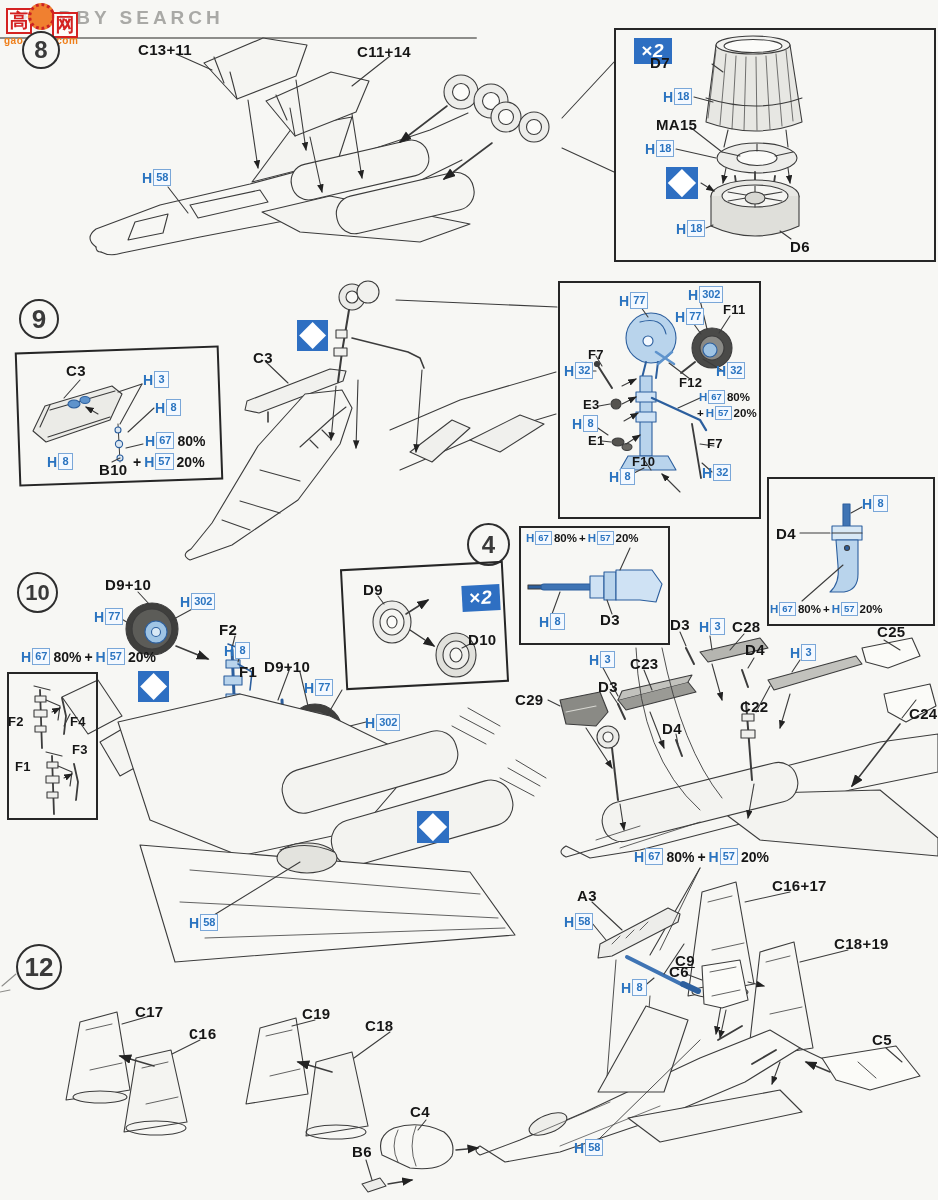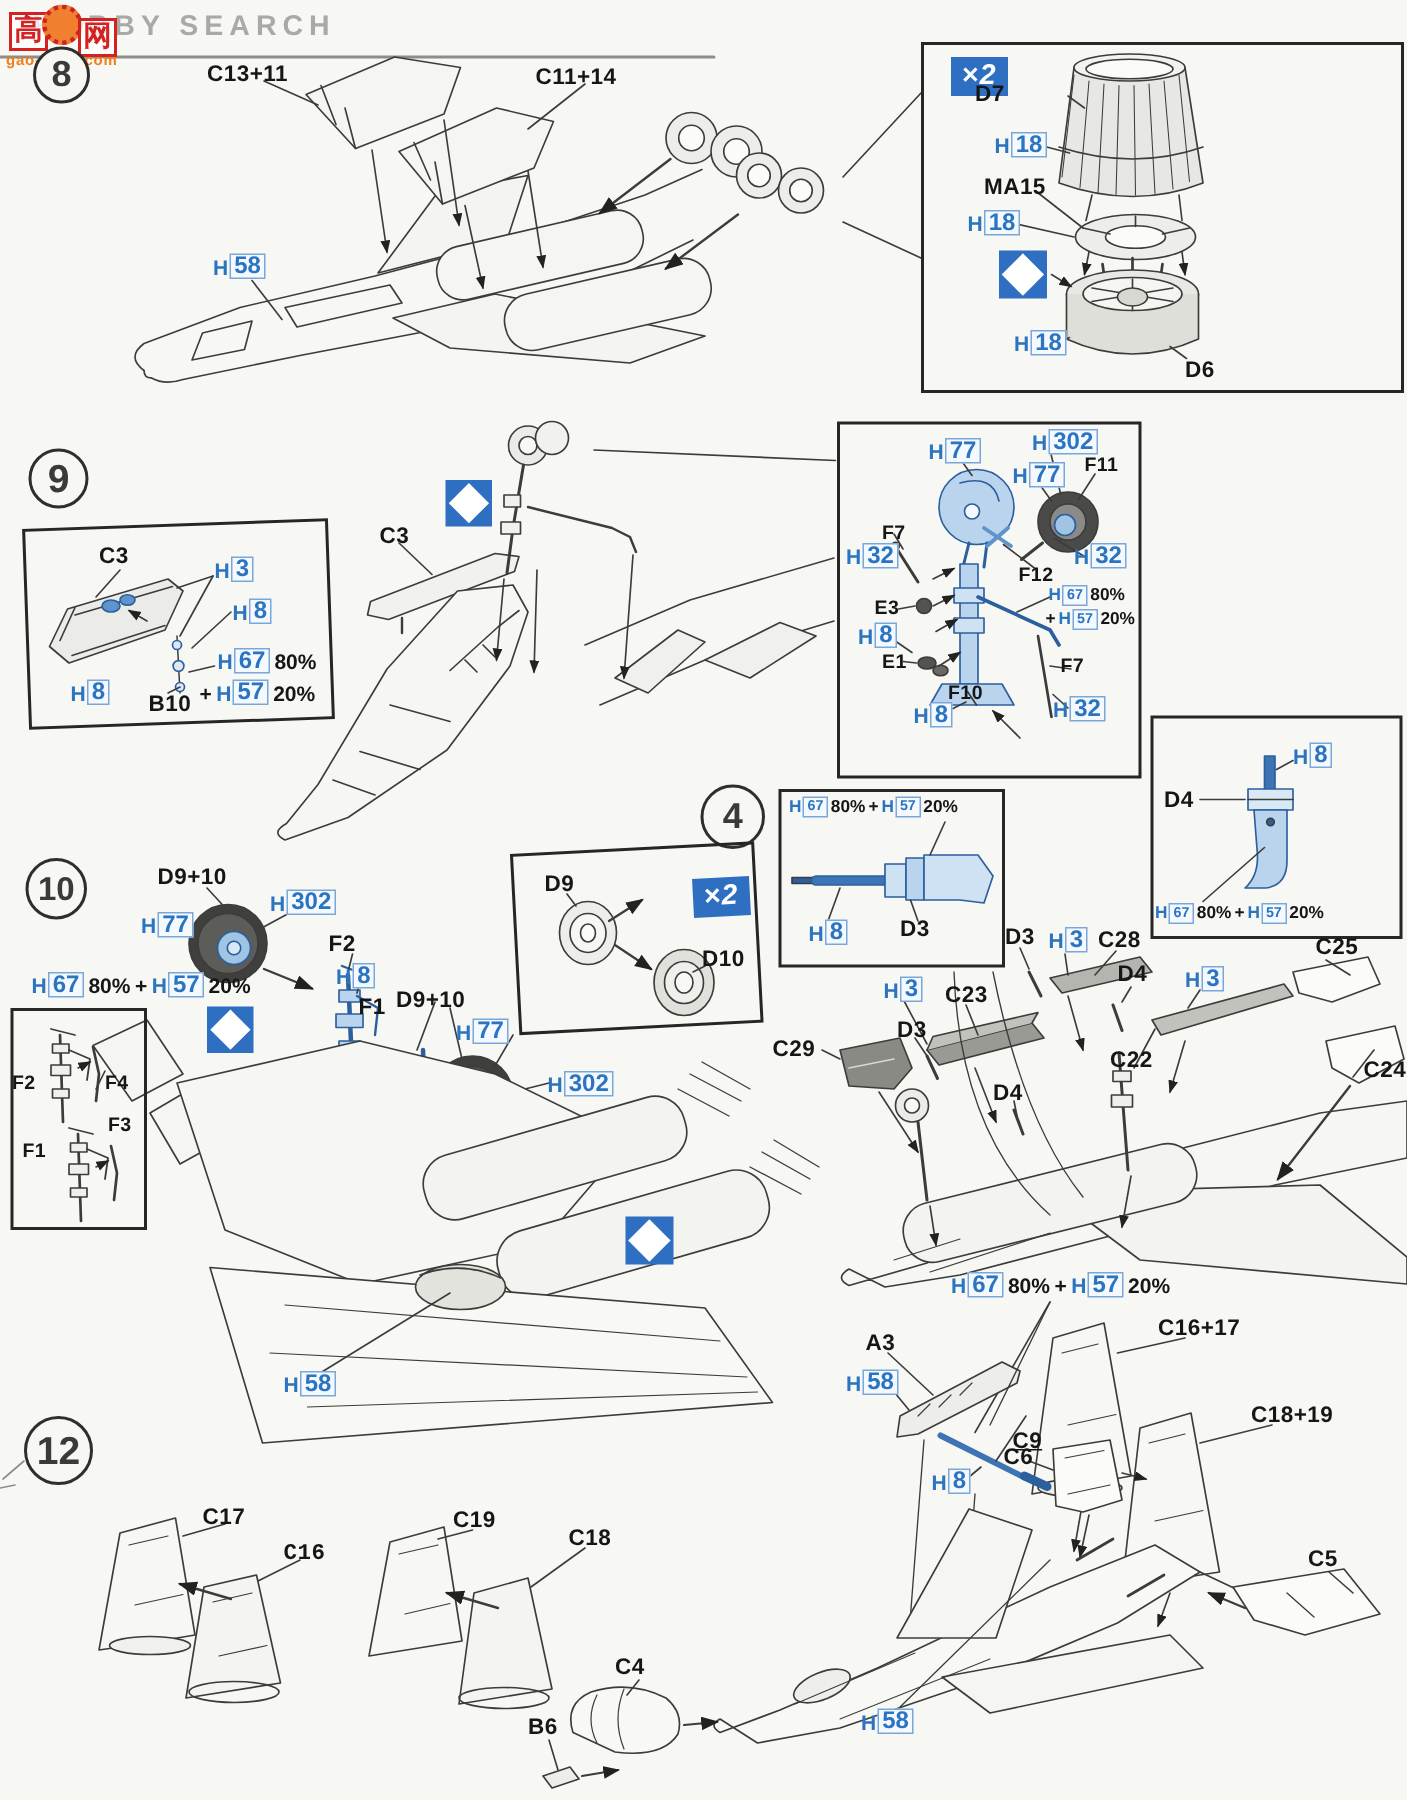--- a/index.html
+++ b/index.html
@@ -4,21 +4,21 @@
 <style>
   * { margin:0; padding:0; box-sizing:border-box; }
   body { background:#ffffff; font-family:"Liberation Sans", sans-serif; }
   .page { position:relative; width:938px; height:1200px; background:#f7f7f4; overflow:hidden; }
   .art { position:absolute; left:0; top:0; }
 
   .lbl { position:absolute; font-weight:700; font-size:15px; color:#161616; white-space:nowrap; letter-spacing:.3px; }
   .lbl.sm { font-size:13px; }
 
   .pc { position:absolute; display:inline-flex; align-items:center; gap:1px; color:#2b74c0; font-weight:700; font-size:14px; white-space:nowrap; }
-  .pc .n { display:inline-block; border:1.6px solid #7aa7d8; background:#f4f9ff; padding:0 2px; font-size:16px; line-height:15px; min-width:15px; text-align:center; }
+  .pc .n { display:inline-block; border:1.6px solid #7aa7d8; background:#f4f9ff; padding:0 2px; font-size:11px; line-height:15px; min-width:15px; text-align:center; }
 
   .mix { position:absolute; display:inline-flex; align-items:center; gap:3px; font-weight:700; font-size:14px; color:#161616; white-space:nowrap; }
   .mix .pc { position:static; }
   .mix.sm { font-size:11.5px; gap:2px; }
   .mix.sm .pc { font-size:11.5px; }
   .mix.sm .pc .n { font-size:9.5px; line-height:12px; border-width:1.2px; min-width:12px; }
 
   .step { position:absolute; border:2.6px solid #2e2e2e; border-radius:50%; background:#f7f7f4;
           display:flex; align-items:center; justify-content:center; font-weight:700; color:#3a3a3a; }
 
@@ -703,21 +703,21 @@
       <span class="pc">
         <span>H</span>
         <span class="n">57</span>
       </span>
       <span>20%</span>
   </span>
 
   <div class="lbl" style="left:135px;top:1003px;">C17</div>
   <div class="lbl" style="left:189px;top:1027px;font-family:Liberation Mono, monospace;">C16</div>
   <div class="lbl" style="left:302px;top:1005px;">C19</div>
-  <div class="lbl" style="left:379px;top:1017px;">C18</div>
+  <div class="lbl" style="left:365px;top:1017px;">C18</div>
   <div class="lbl" style="left:577px;top:887px;">A3</div>
   <span class="pc" style="left:564px;top:913px;">
       <span>H</span>
       <span class="n">58</span>
     </span>
   <div class="lbl" style="left:675px;top:952px;text-decoration:underline;">C9</div>
   <div class="lbl" style="left:669px;top:963px;">C6</div>
   <span class="pc" style="left:621px;top:979px;">
       <span>H</span>
       <span class="n">8</span>

